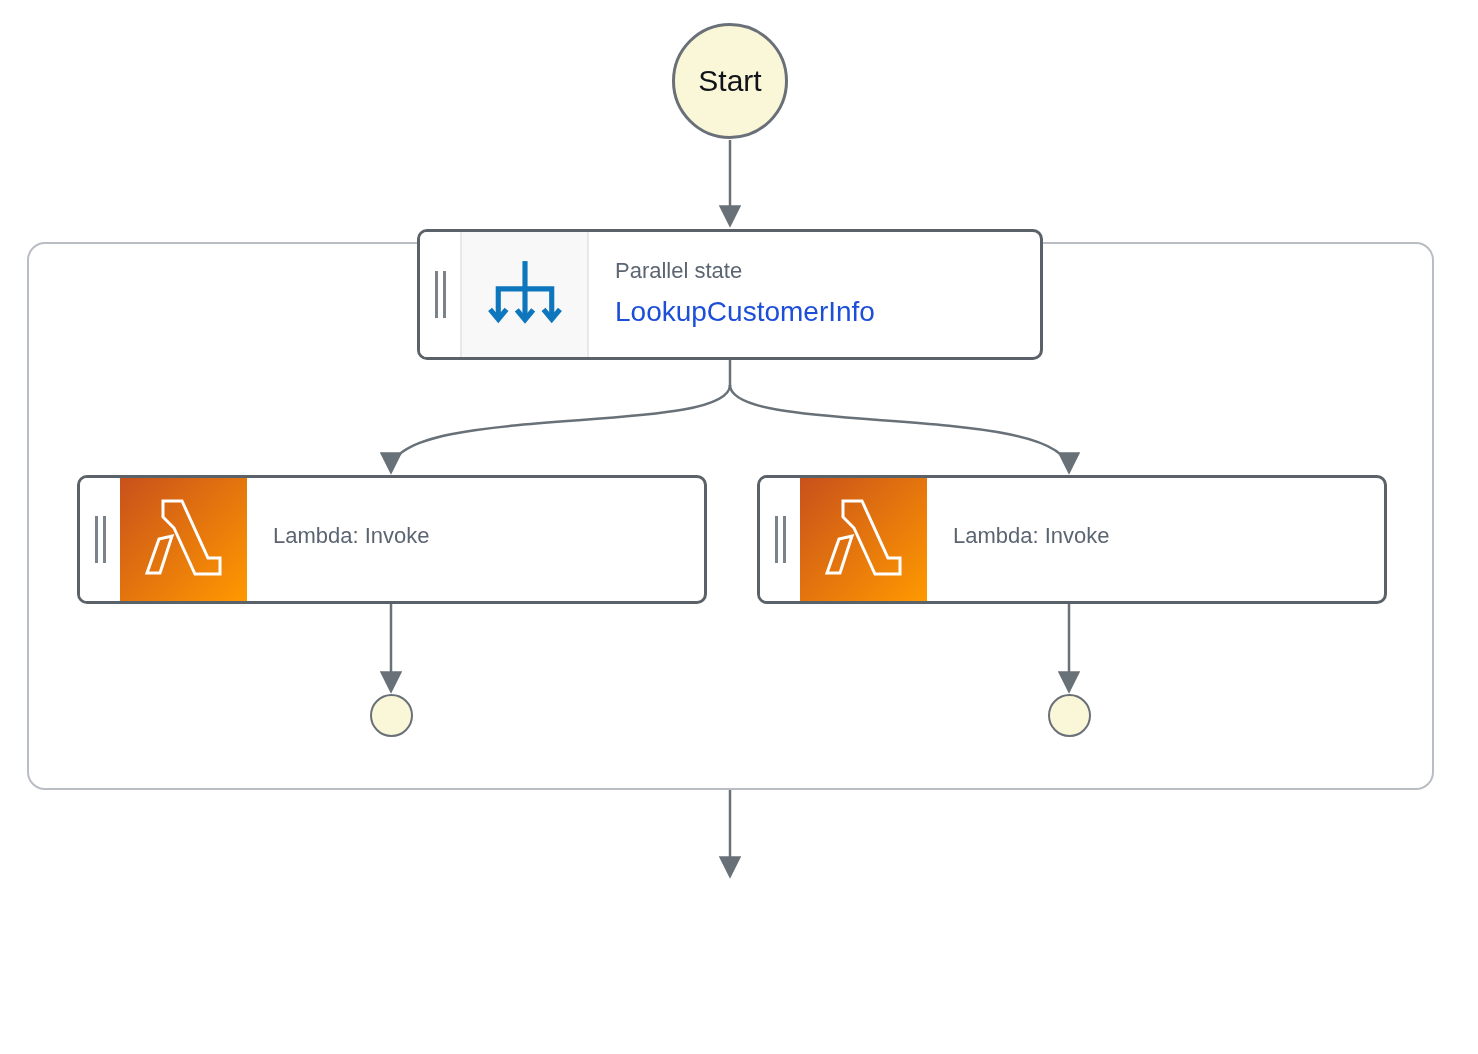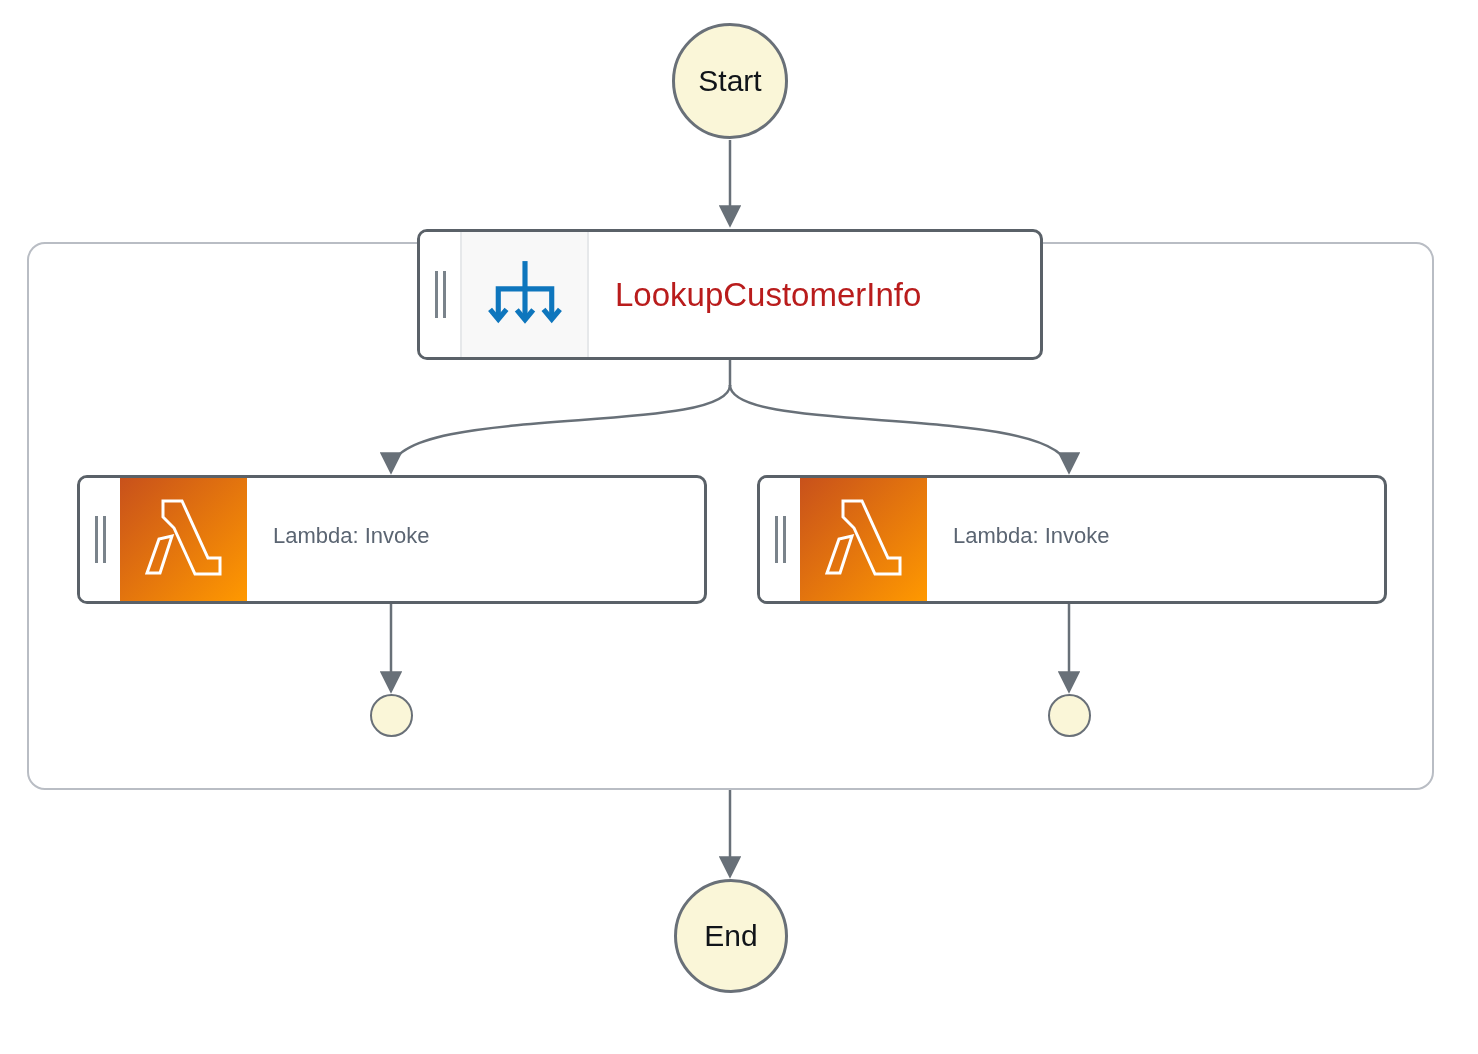--- a/index.html
+++ b/index.html
@@ -51,21 +51,21 @@
   .lambda-badge{
     flex:0 0 127px;display:flex;align-items:center;justify-content:center;
     background:linear-gradient(135deg,#c8511b 0%,#ff9900 100%);
   }
 
   .node-text{
     flex:1 1 auto;display:flex;flex-direction:column;justify-content:center;
     padding-left:26px;min-width:0;
   }
   .type-label{font-size:22px;line-height:28px;color:#5b6572;margin-bottom:7px;}
-  .state-name{font-size:33px;line-height:40px;color:#b91c1c;}
+  .state-name{font-size:28px;line-height:40px;color:#1d4ed8;}
 </style>
 </head>
 <body>
 
 <div class="canvas">
 
   <svg class="edges" viewBox="0 0 1478 1054">
     <defs>
       <marker id="arrow" viewBox="0 0 12 12" refX="10" refY="6" markerWidth="9" markerHeight="9" orient="auto" markerUnits="strokeWidth">
         <path d="M0,0 L12,6 L0,12 Z" fill="#687078"></path>
@@ -96,20 +96,21 @@
     <div class="icon-area">
       <svg width="74" height="74" viewBox="0 0 72 72" fill="none" stroke="#0e76bd" stroke-width="5">
         <path d="M36,3 V60"></path>
         <path d="M10,59 V30 H62 V59"></path>
         <path d="M2,50 L10,59.5 L18,50"></path>
         <path d="M28,50.5 L36,60 L44,50.5"></path>
         <path d="M54,50 L62,59.5 L70,50"></path>
       </svg>
     </div>
     <div class="node-text">
+      <div class="type-label">Parallel state</div>
       <div class="state-name">LookupCustomerInfo</div>
     </div>
   </div>
 
   <div class="node lambda-left">
     <div class="drag-handle">
       <span class="bar"></span>
         <span class="bar"></span>
     </div>
     <div class="lambda-badge">
@@ -135,17 +136,14 @@
       </svg>
     </div>
     <div class="node-text">
       <div class="type-label">Lambda: Invoke</div>
     </div>
   </div>
 
   <div class="terminal small left-branch"></div>
   <div class="terminal small right-branch"></div>
 
-  <div class="terminal end">
-    <span>End</span>
-  </div>
 
 </div>
 
 </body></html>

